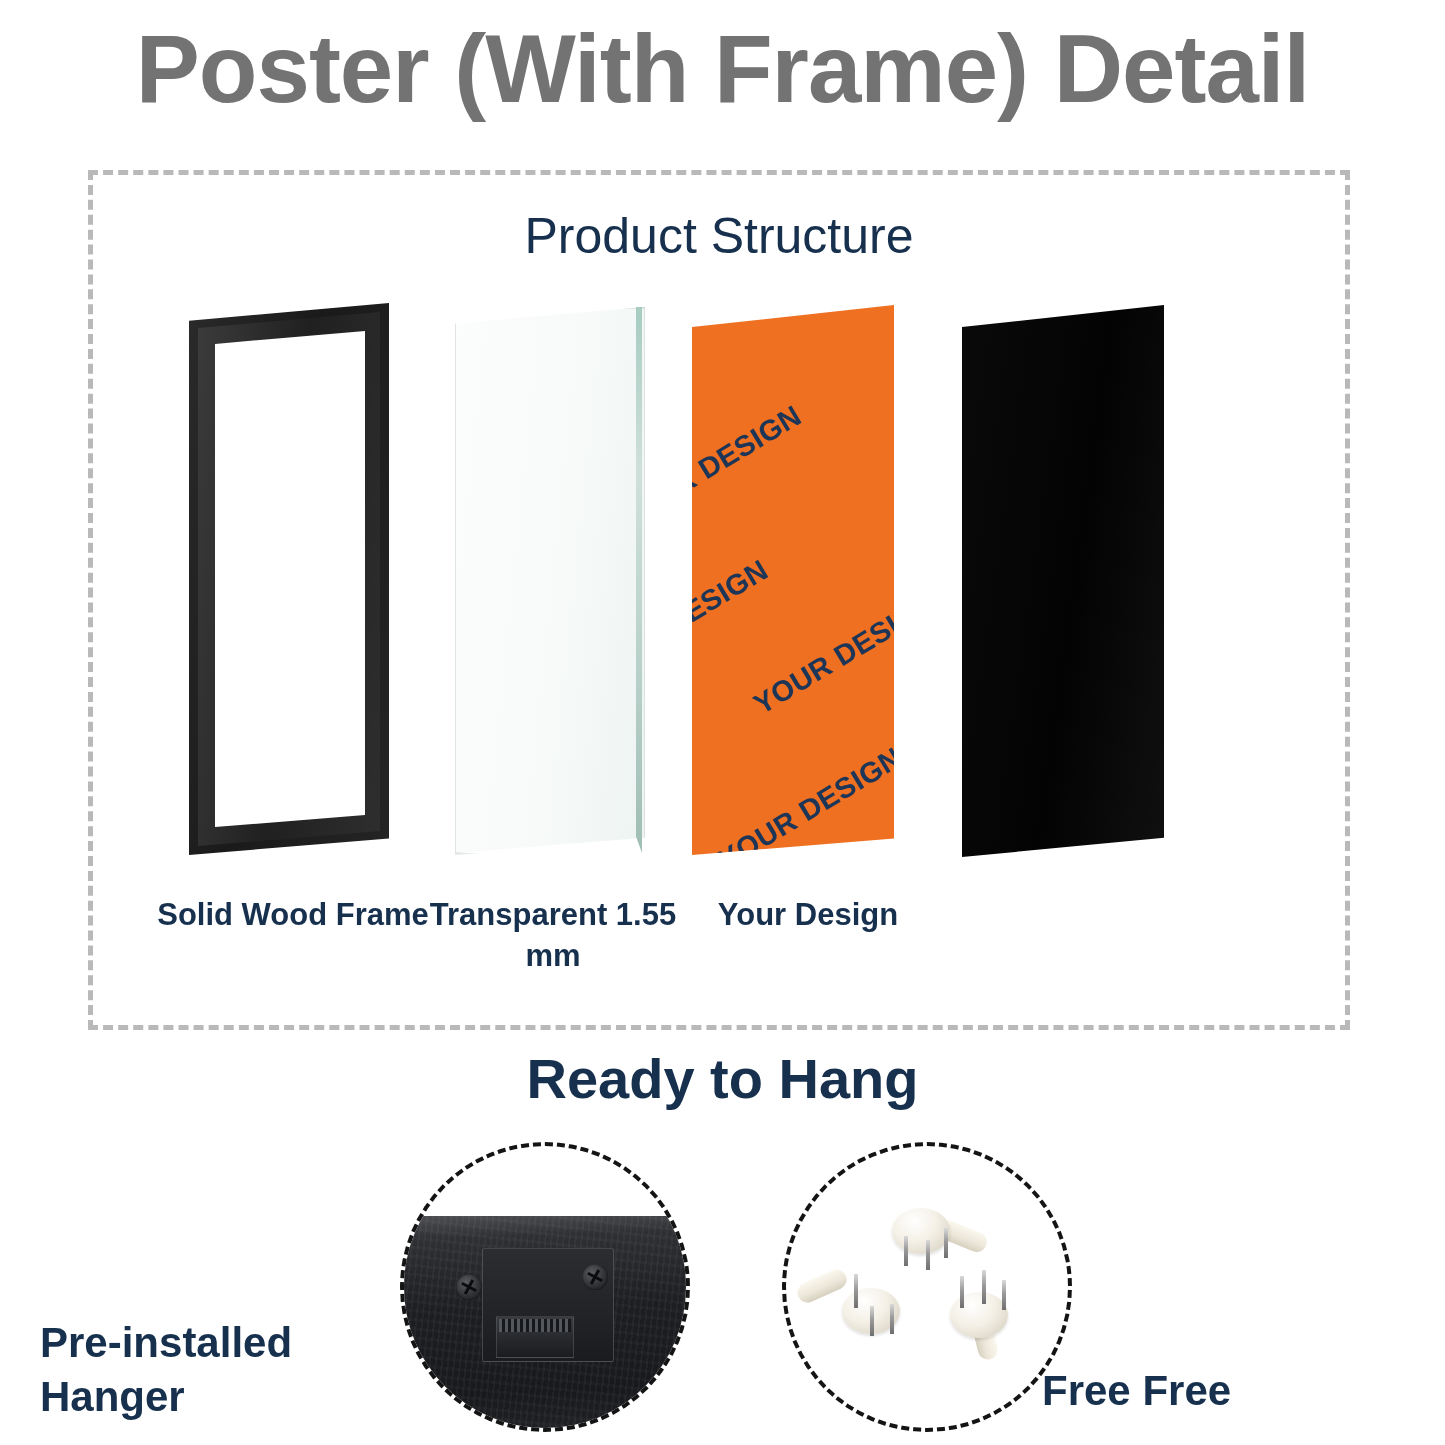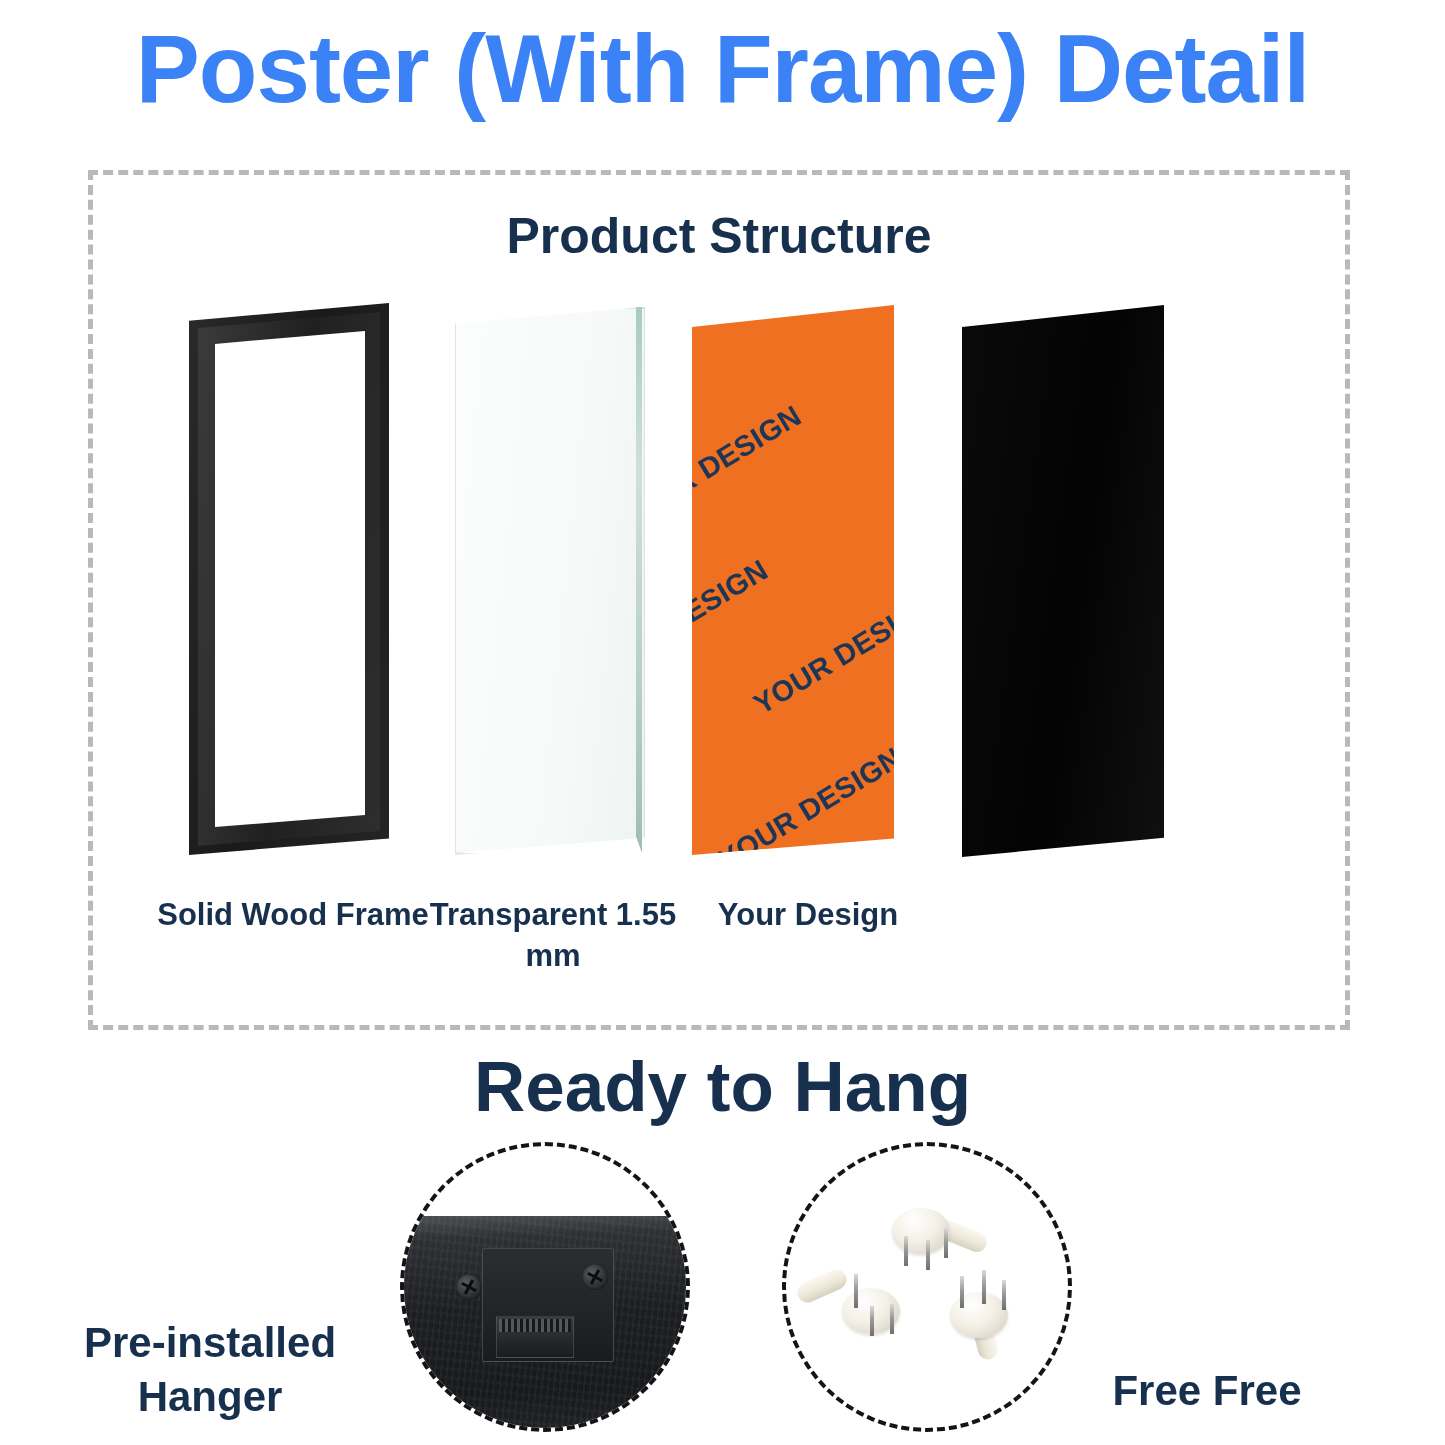--- a/index.html
+++ b/index.html
@@ -27,21 +27,21 @@
   
   .page-title {
     position: absolute;
     left: 0;
     top: 14px;
     width: 1445px;
     text-align: center;
     font-size: 96px;
     font-weight: 700;
     letter-spacing: -1px;
-    color: #3b82f6;
+    color: #737373;
     line-height: 1.15;
     white-space: nowrap;
   }
 
   
   .structure-box {
     position: absolute;
     left: 88px;
     top: 170px;
     width: 1262px;
@@ -49,21 +49,21 @@
     border: 5px dashed #b9b9b9;
     box-sizing: border-box;
   }
 
   .section-heading {
     position: absolute;
     left: 0;
     width: 100%;
     text-align: center;
     font-size: 50px;
-    font-weight: 700;
+    font-weight: 400;
     color: #16304e;
     white-space: nowrap;
   }
   .structure-heading { top: 32px; }
 
   
   .parts-row {
     position: absolute;
     left: 0;
     top: 120px;
@@ -211,21 +211,21 @@
     box-shadow: 0 0 0 1px rgba(160,160,160,0.30);
   }
 
   
   .hang-heading {
     position: absolute;
     left: 0;
     top: 1046px;
     width: 1445px;
     text-align: center;
-    font-size: 71px;
+    font-size: 56px;
     font-weight: 700;
     color: #16304e;
     white-space: nowrap;
   }
 
   .hang-item {
     position: absolute;
     width: 290px;
     height: 290px;
   }
@@ -359,21 +359,21 @@
   .nail-right .pin-a { left: 16px; top: 2px; height: 32px; }
   .nail-right .pin-b { left: 38px; top: -4px; height: 34px; }
   .nail-right .pin-c { left: 58px; top: 6px; height: 30px; }
 
   .hang-label {
     position: absolute;
     font-size: 42px;
     font-weight: 700;
     line-height: 1.28;
     color: #16304e;
-    text-align: center;
+    text-align: left;
     white-space: pre-line;
   }
   .hang-label-hanger {
     left: 40px;
     top: 1316px;
     width: 340px;
   }
   .hang-label-nails {
     left: 1042px;
     top: 1364px;

